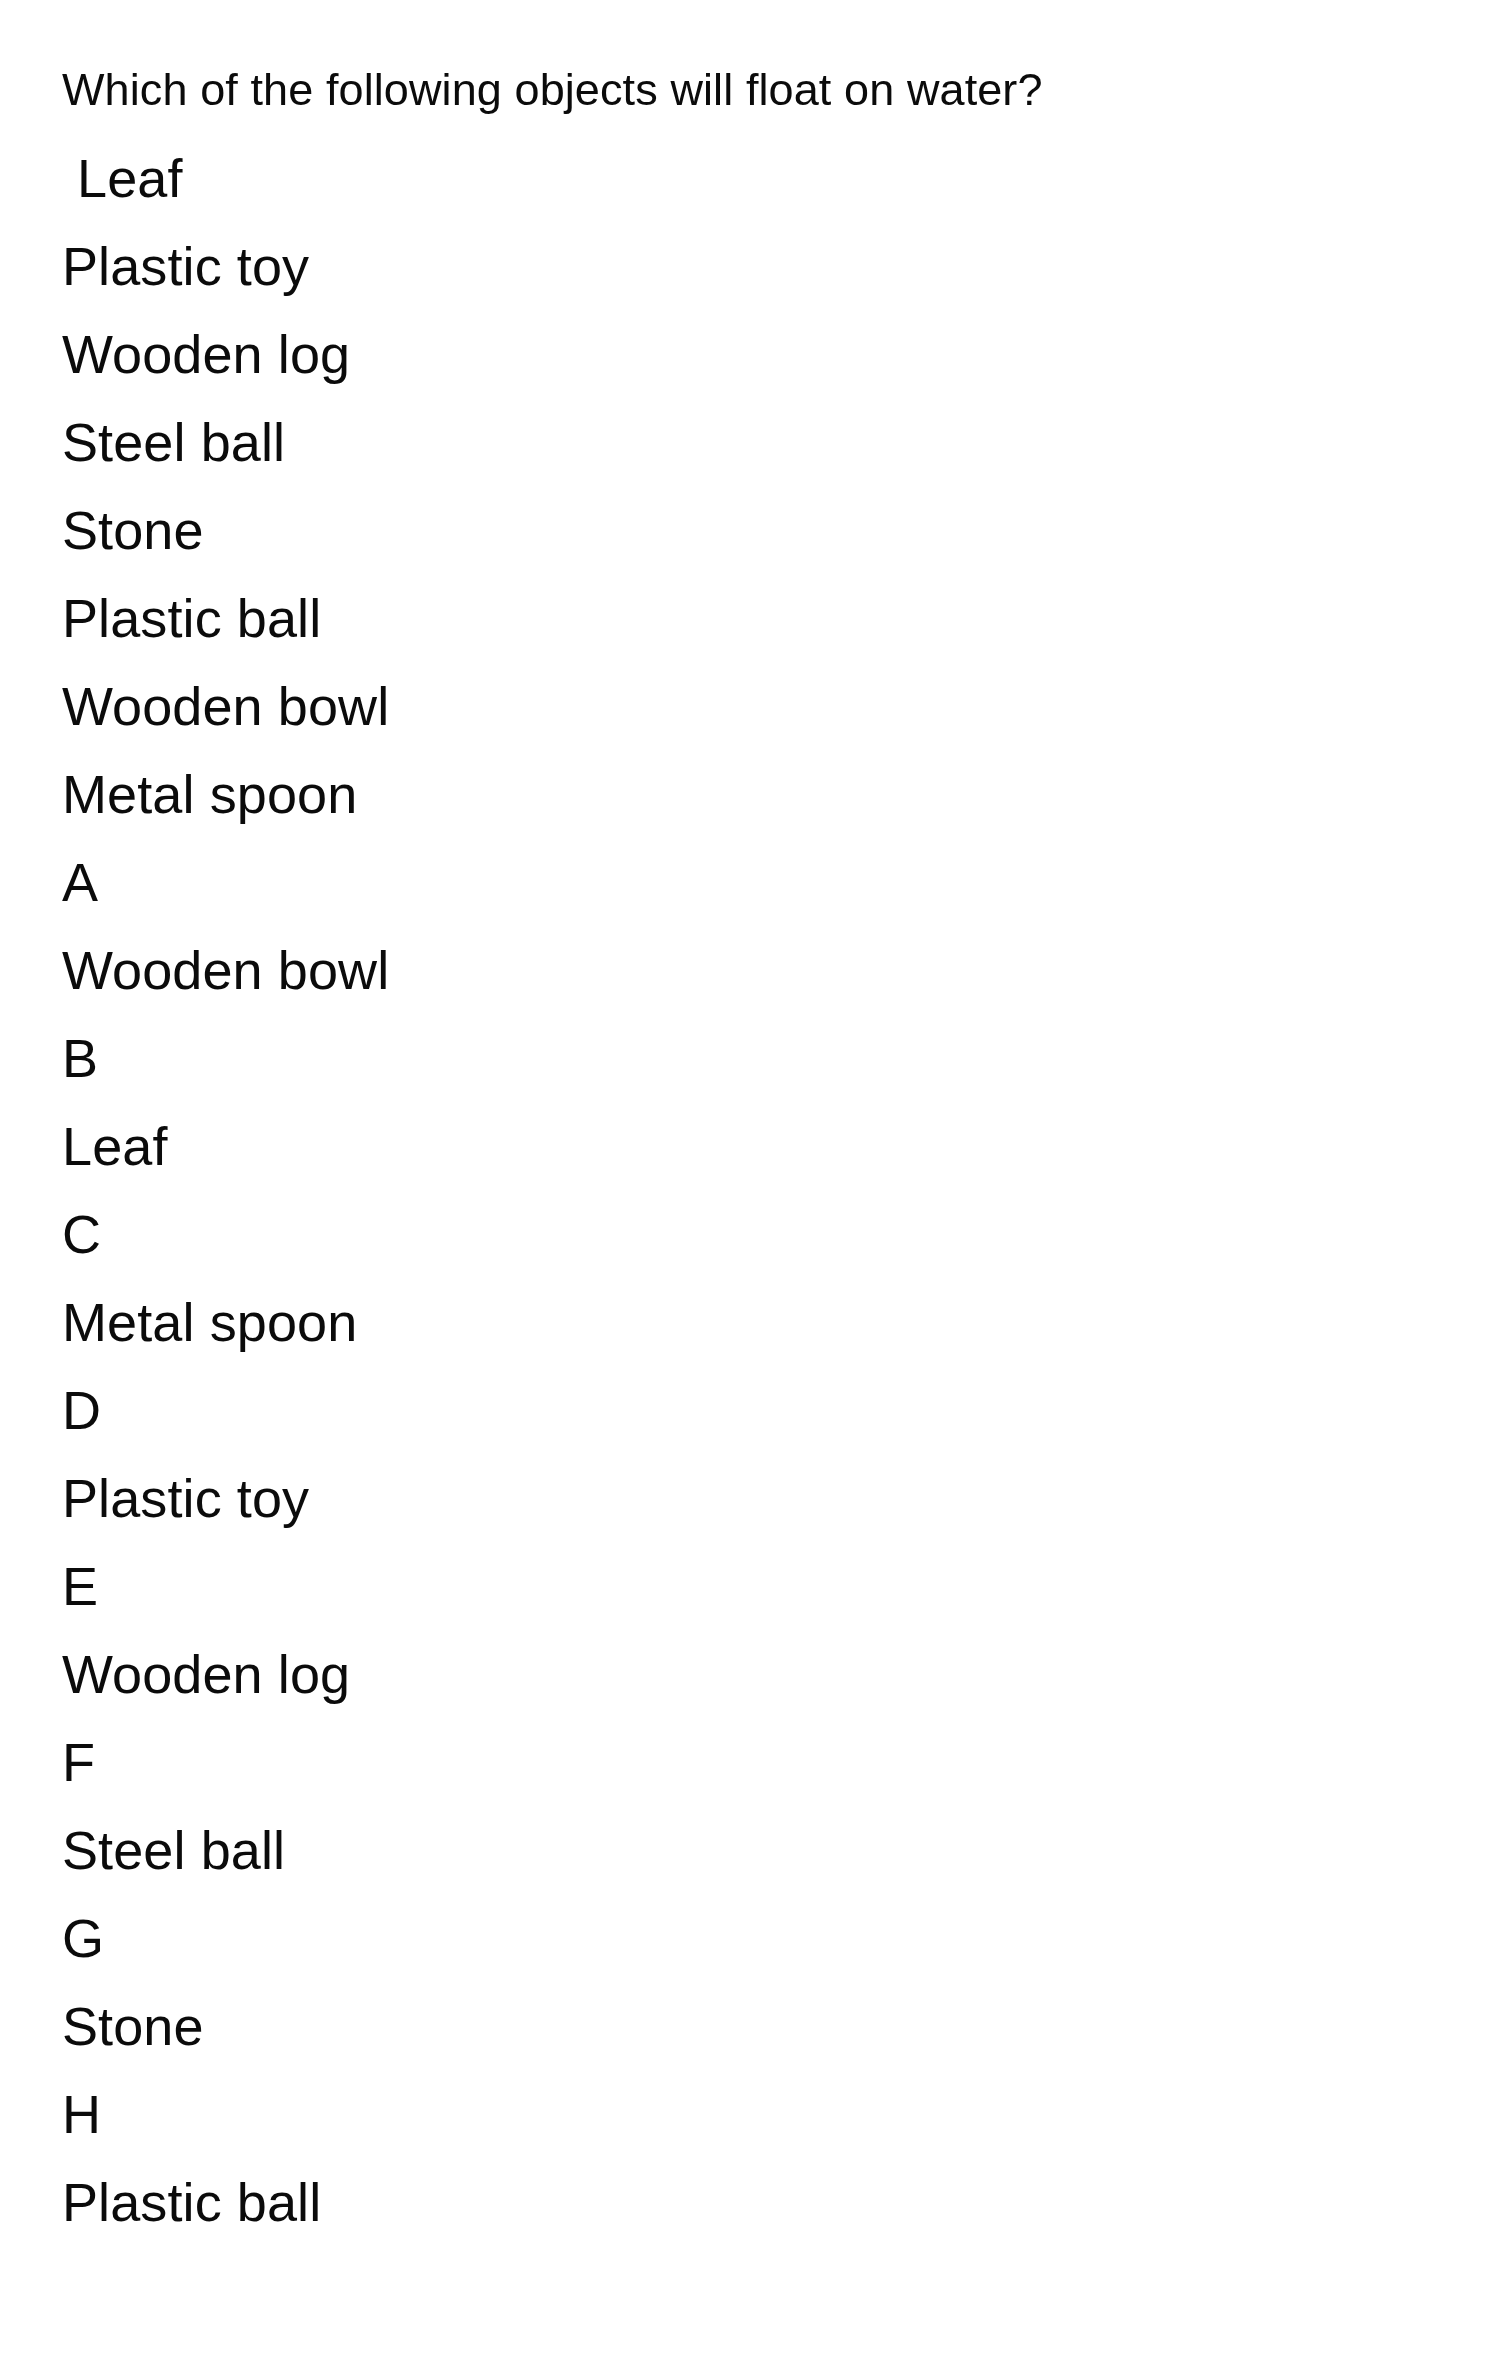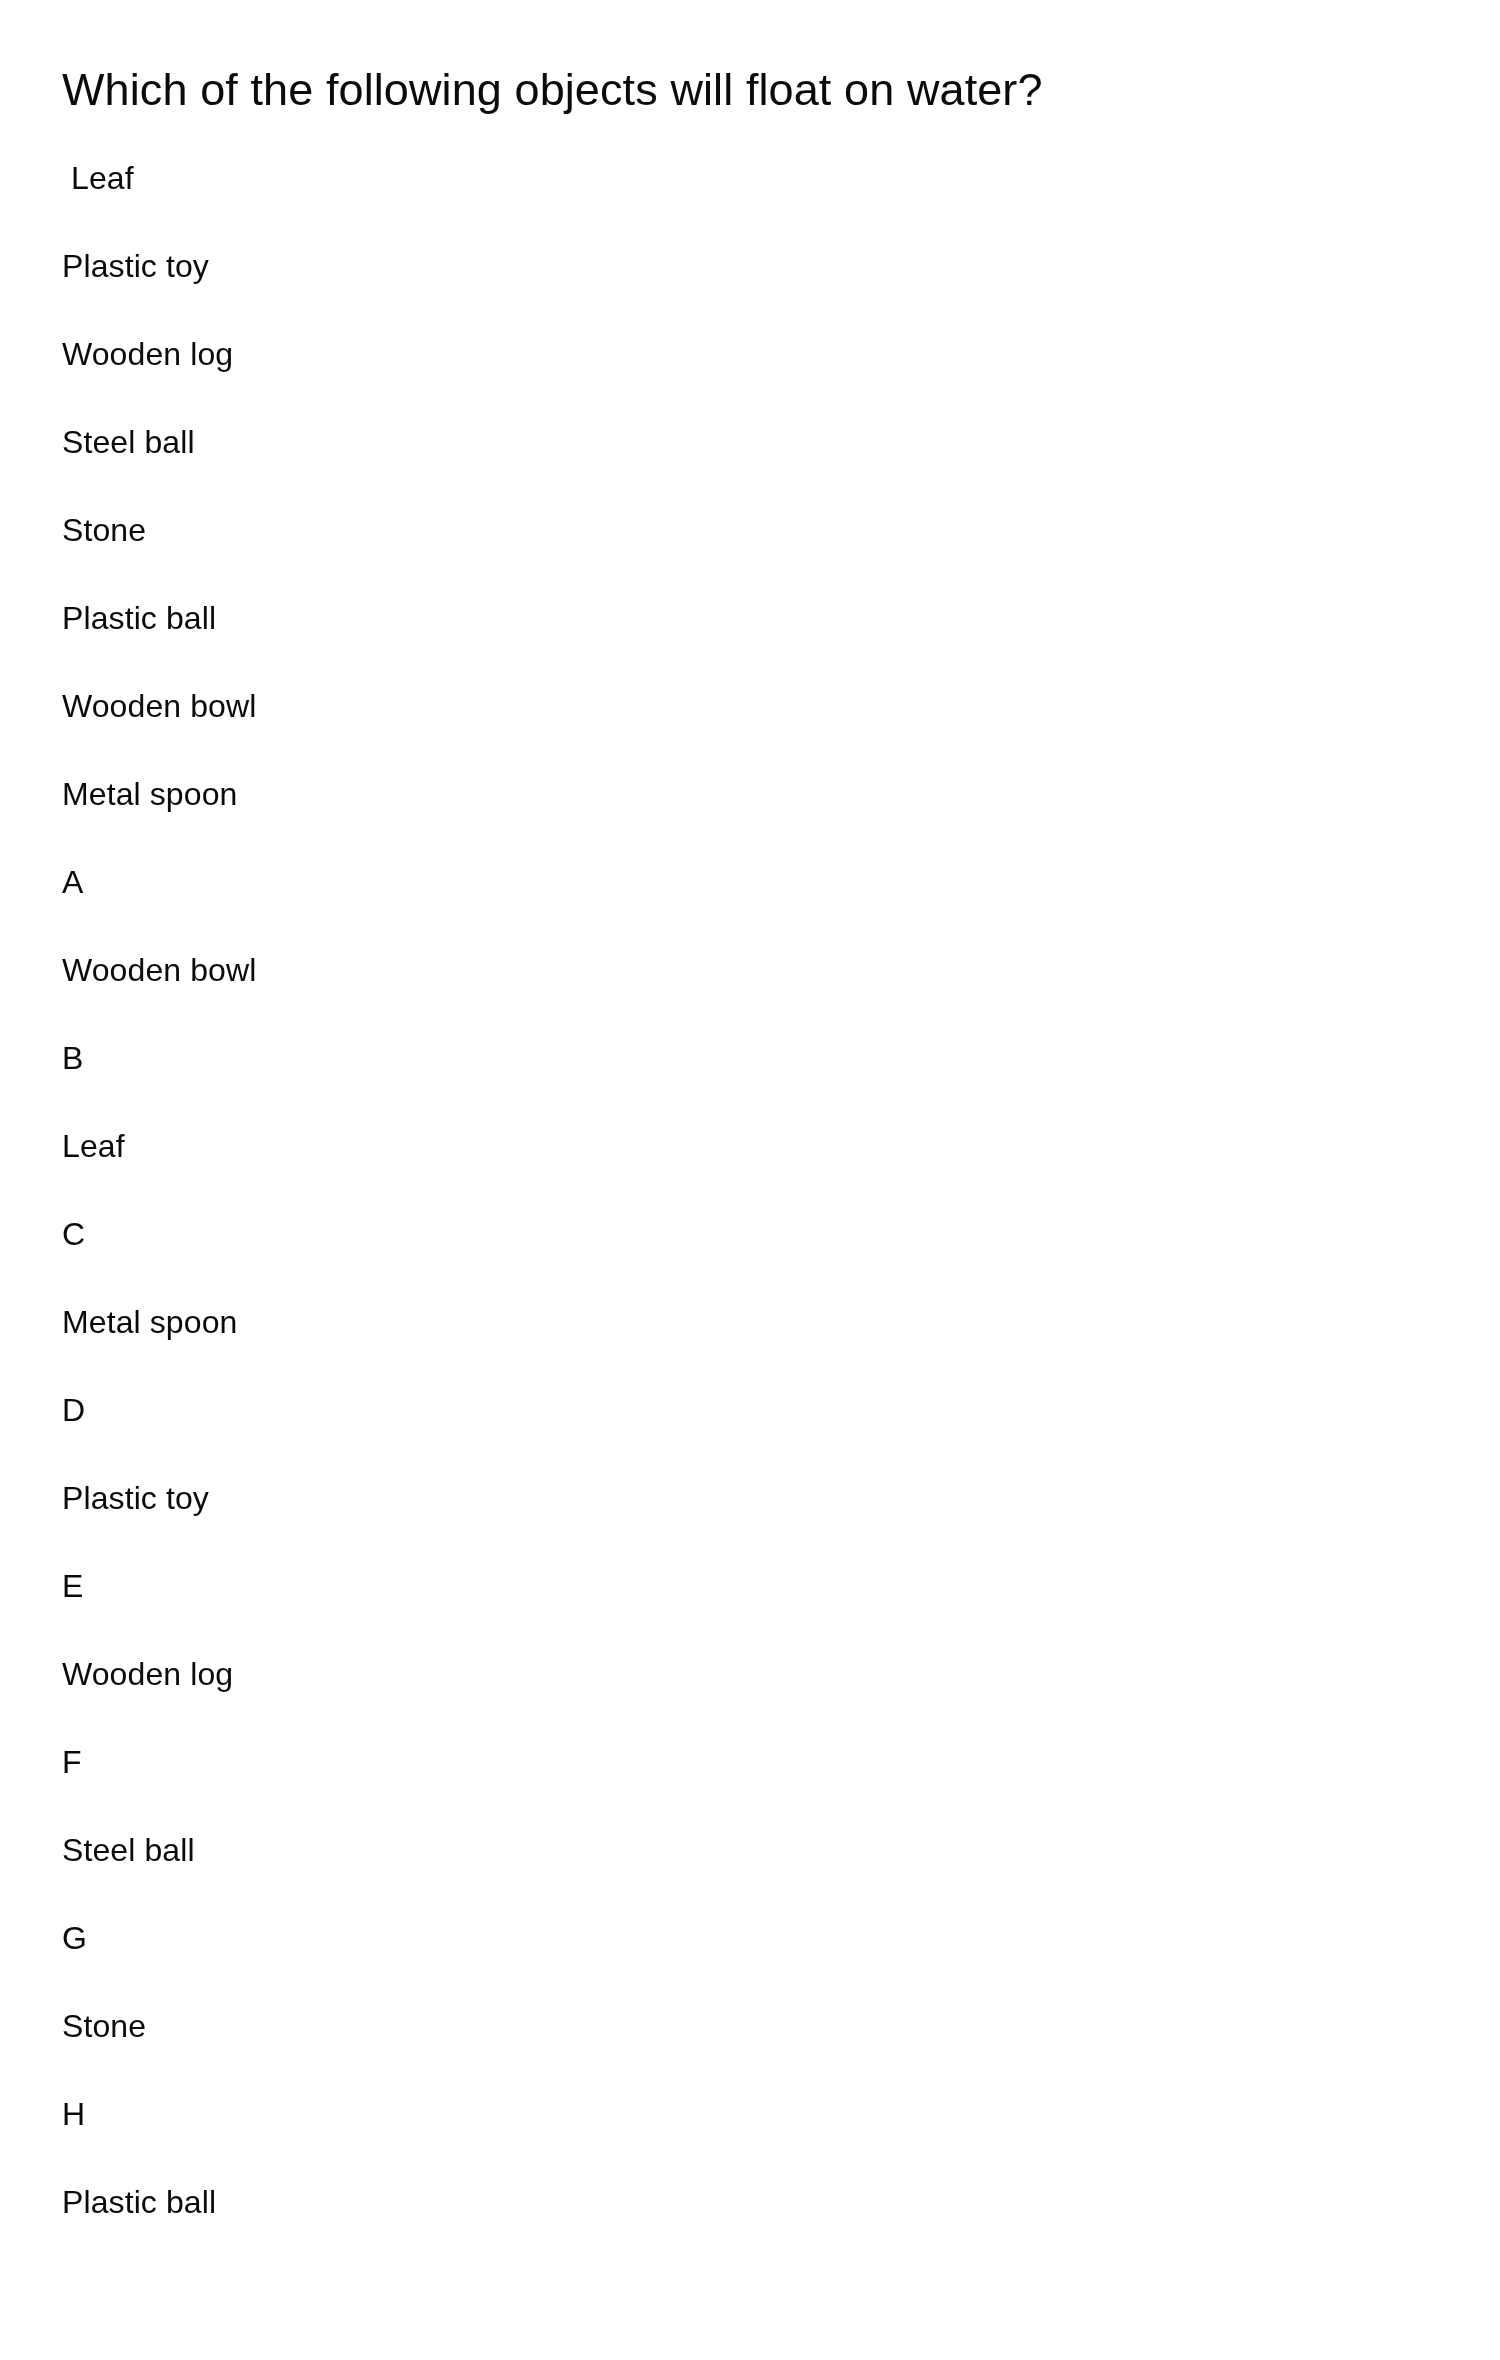--- a/index.html
+++ b/index.html
@@ -23,21 +23,21 @@
     box-sizing: border-box;
     padding: 0;
   }
   .doc-body {
     position: absolute;
     left: 62px;
     top: 46px;
     width: 1400px;
   }
   .q-line {
-    font-size: 32px;
+    font-size: 54px;
     line-height: 88px;
     font-weight: 400;
     letter-spacing: 0.1px;
     color: #0b0b0b;
     white-space: pre;
     margin: 0;
     padding: 0;
   }
   .q-line.title {
     font-size: 45px;

